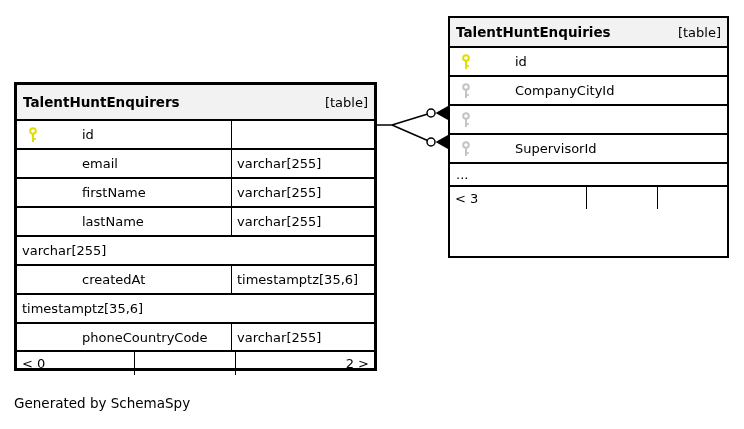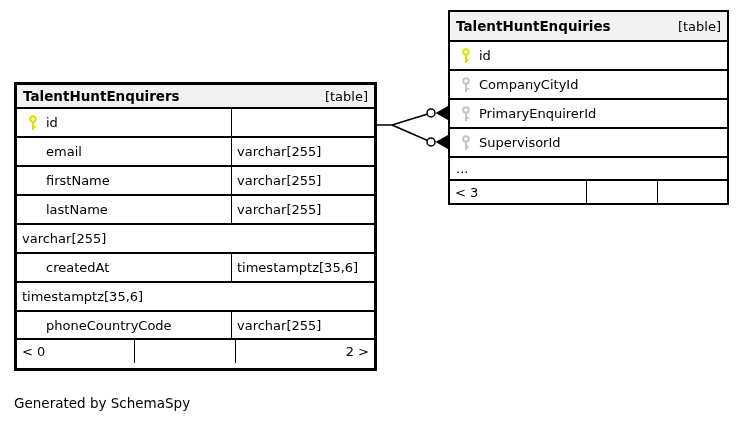--- a/index.html
+++ b/index.html
@@ -33,41 +33,41 @@
     border-bottom:2px solid var(--border);
     font-size:13px;background:var(--row-bg);
   }
   .icon-slot{
     width:15px;display:flex;align-items:center;justify-content:center;
     margin-left:8px;flex:0 0 15px;
   }
   .keyicon{display:block;}
   .pk{color:var(--pk);}
   .fk{color:var(--fk);}
-  .cell-name{display:flex;align-items:center;height:100%;}
+  .cell-name{display:flex;align-items:center;height:100%;gap:36px;}
   .left-table .cell-name{width:215px;border-right:1px solid var(--border);}
   .right-table .cell-name{flex:1;}
   .cell-type{flex:1;padding-left:5px;}
   .row .name-text{padding-left:6px;}
   .row.dots{height:23px;padding-left:6px;}
   .tfoot{display:flex;font-size:13px;}
   .left-table .tfoot{height:23px;}
   .right-table .tfoot{height:22px;}
   .fcell{display:flex;align-items:center;height:100%;padding:0 5px;}
   .fcell.sep{border-right:1px solid var(--border);}
   .fcell.right-align{justify-content:flex-end;}
   
   .left-table{left:14px;top:82px;width:363px;height:289px;}
-  .left-table .thead{height:24px;}
+  .left-table .thead{height:36px;}
   .left-table .row:nth-of-type(9){height:28px;}
   .left-table .fcell:nth-child(1){width:118px;}
   .left-table .fcell:nth-child(2){width:101px;}
   .left-table .fcell:nth-child(3){flex:1;}
   
-  .right-table{left:448px;top:10px;width:281px;height:195px;}
+  .right-table{left:448px;top:16px;width:281px;height:242px;}
   .right-table .thead{height:30px;}
   .right-table .fcell:nth-child(1){width:137px;}
   .right-table .fcell:nth-child(2){width:71px;}
   .right-table .fcell:nth-child(3){flex:1;}
   .connector{position:absolute;left:377px;top:95px;width:73px;height:65px;}
   .connector line{stroke:var(--border);stroke-width:1.5;fill:none;}
   .connector circle{stroke:var(--border);stroke-width:1.5;fill:#fff;}
   .connector polygon{fill:var(--border);}
   .credit{position:absolute;left:14px;top:395px;font-size:13.5px;}
 </style>
@@ -182,21 +182,20 @@
 
   <div class="row">
     <div class="cell-name">
       <span class="icon-slot">
           <svg class="keyicon fk" width="10" height="16" viewBox="0 0 10 16">
             <circle cx="5" cy="4" r="2.8" fill="none" stroke="currentColor" stroke-width="2"></circle>
             <line x1="5" y1="7" x2="5" y2="15" stroke="currentColor" stroke-width="2"></line>
             <line x1="5" y1="12" x2="8" y2="12" stroke="currentColor" stroke-width="1.6"></line>
           </svg>
         </span>
-      <span class="name-text">PrimaryEnquirerId</span>
     </div>
   </div>
 
   <div class="row">
     <div class="cell-name">
       <span class="icon-slot">
           <svg class="keyicon fk" width="10" height="16" viewBox="0 0 10 16">
             <circle cx="5" cy="4" r="2.8" fill="none" stroke="currentColor" stroke-width="2"></circle>
             <line x1="5" y1="7" x2="5" y2="15" stroke="currentColor" stroke-width="2"></line>
             <line x1="5" y1="12" x2="8" y2="12" stroke="currentColor" stroke-width="1.6"></line>

